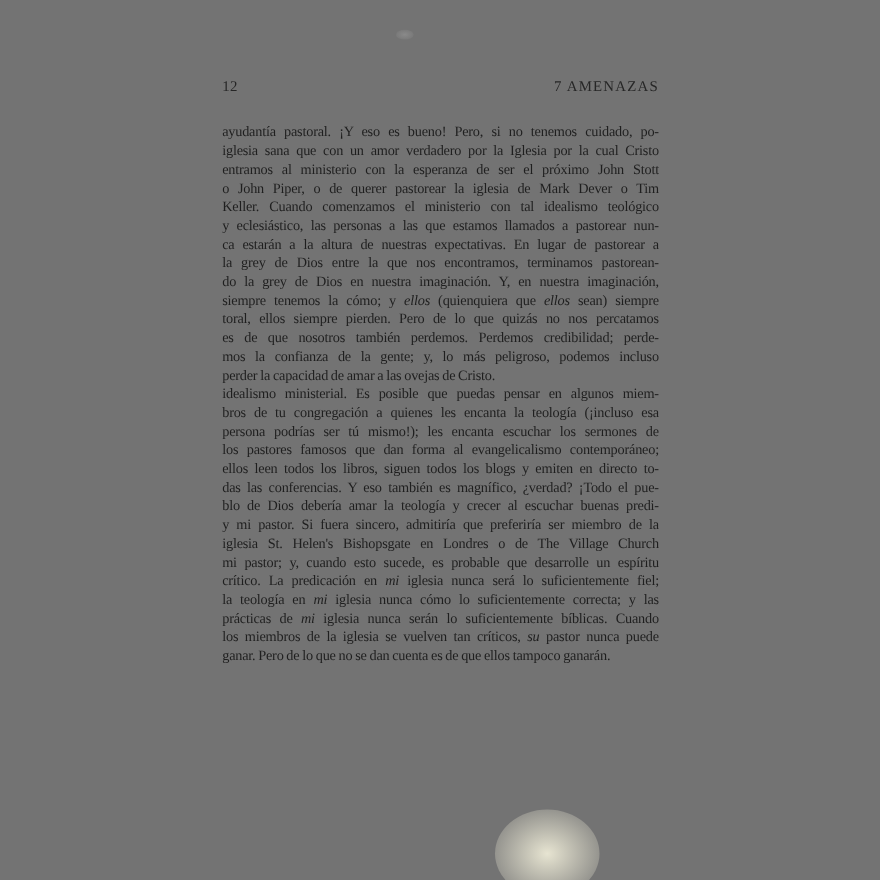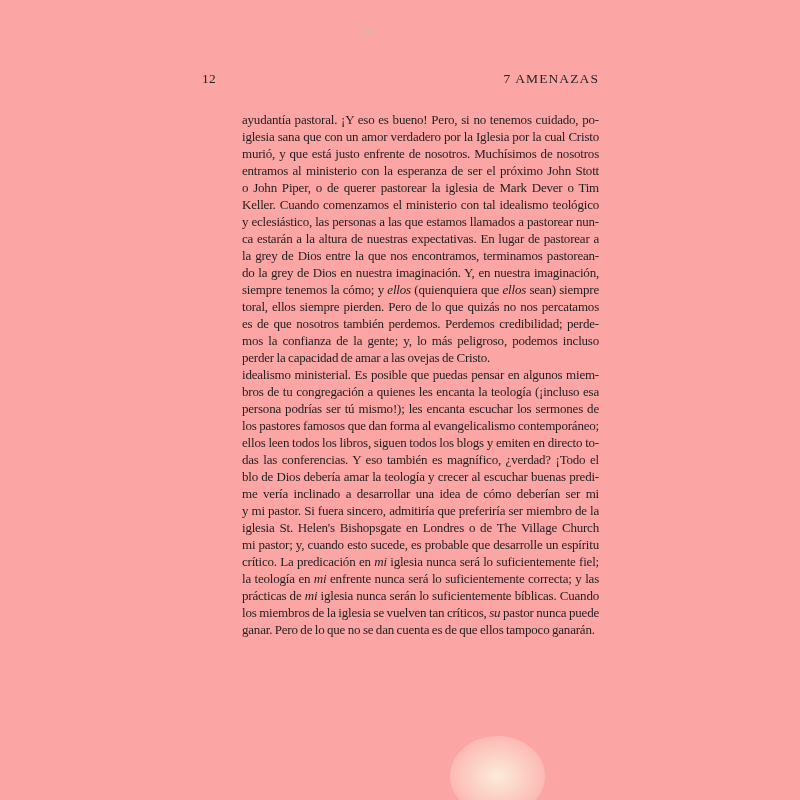--- a/index.html
+++ b/index.html
@@ -1,20 +1,20 @@
 <!DOCTYPE html>
 <html><head>
 <meta charset="utf-8">
 <style>
   html, body { margin: 0; padding: 0; background: #ffffff; }
   .page {
     position: relative;
     width: 800px;
     height: 800px;
-    background: #fca5a5;
+    background: #737373;
     overflow: hidden;
     font-family: "Liberation Serif", "DejaVu Serif", serif;
     color: #1f1f1f;
   }
   .running-head {
     position: absolute;
     left: 202px;
     top: 70px;
     width: 397px;
     height: 17px;
@@ -47,21 +47,20 @@
     word-spacing: -0.5px;
     color: #1f1f1f;
   }
   .line {
     height: 17px;
     line-height: 17px;
     overflow: hidden;
     text-align: justify;
     text-align-last: justify;
     text-justify: inter-word;
-    margin-left: 40px;
   }
   .line.last {
     text-align-last: left;
   }
   .line.indent {
     text-indent: 20px;
   }
   .italic { font-style: italic; }
   .smudge-top {
     position: absolute;
@@ -91,21 +90,20 @@
 
   <div class="running-head">
     <span class="page-number">12</span>
     <span class="head-title">7 AMENAZAS</span>
   </div>
 
   <div class="text-block">
       <div>
         <div class="line"><span>ayudantía pastoral. ¡Y eso es bueno! Pero, si no tenemos cuidado, po-</span></div>
         <div class="line"><span>iglesia sana que con un amor verdadero por la Iglesia por la cual Cristo</span></div>
-        <div class="line"><span>murió, y que está justo enfrente de nosotros. Muchísimos de nosotros</span></div>
         <div class="line"><span>entramos al ministerio con la esperanza de ser el próximo John Stott</span></div>
         <div class="line"><span>o John Piper, o de querer pastorear la iglesia de Mark Dever o Tim</span></div>
         <div class="line"><span>Keller. Cuando comenzamos el ministerio con tal idealismo teológico</span></div>
         <div class="line"><span>y eclesiástico, las personas a las que estamos llamados a pastorear nun-</span></div>
         <div class="line"><span>ca estarán a la altura de nuestras expectativas. En lugar de pastorear a</span></div>
         <div class="line"><span>la grey de Dios entre la que nos encontramos, terminamos pastorean-</span></div>
         <div class="line"><span>do la grey de Dios en nuestra imaginación. Y, en nuestra imaginación,</span></div>
         <div class="line"><span>siempre tenemos la cómo; y </span><span class="italic">ellos</span><span> (quienquiera que </span><span class="italic">ellos</span><span> sean) siempre</span></div>
         <div class="line"><span>toral, ellos siempre pierden. Pero de lo que quizás no nos percatamos</span></div>
         <div class="line"><span>es de que nosotros también perdemos. Perdemos credibilidad; perde-</span></div>
@@ -113,24 +111,23 @@
         <div class="line last"><span>perder la capacidad de amar a las ovejas de Cristo.</span></div>
       </div>
       <div>
         <div class="line"><span>idealismo ministerial. Es posible que puedas pensar en algunos miem-</span></div>
         <div class="line"><span>bros de tu congregación a quienes les encanta la teología (¡incluso esa</span></div>
         <div class="line"><span>persona podrías ser tú mismo!); les encanta escuchar los sermones de</span></div>
         <div class="line"><span>los pastores famosos que dan forma al evangelicalismo contemporáneo;</span></div>
         <div class="line"><span>ellos leen todos los libros, siguen todos los blogs y emiten en directo to-</span></div>
         <div class="line"><span>das las conferencias. Y eso también es magnífico, ¿verdad? ¡Todo el pue-</span></div>
         <div class="line"><span>blo de Dios debería amar la teología y crecer al escuchar buenas predi-</span></div>
-        <div class="line"><span>me vería inclinado a desarrollar una idea de cómo deberían ser mi iglesia</span></div>
         <div class="line"><span>y mi pastor. Si fuera sincero, admitiría que preferiría ser miembro de la</span></div>
         <div class="line"><span>iglesia St. Helen's Bishopsgate en Londres o de The Village Church</span></div>
         <div class="line"><span>mi pastor; y, cuando esto sucede, es probable que desarrolle un espíritu</span></div>
         <div class="line"><span>crítico. La predicación en </span><span class="italic">mi</span><span> iglesia nunca será lo suficientemente fiel;</span></div>
-        <div class="line"><span>la teología en </span><span class="italic">mi</span><span> enfrente nunca será lo suficientemente correcta; y las</span></div>
+        <div class="line"><span>la teología en </span><span class="italic">mi</span><span> iglesia nunca cómo lo suficientemente correcta; y las</span></div>
         <div class="line"><span>prácticas de </span><span class="italic">mi</span><span> iglesia nunca serán lo suficientemente bíblicas. Cuando</span></div>
         <div class="line"><span>los miembros de la iglesia se vuelven tan críticos, </span><span class="italic">su</span><span> pastor nunca puede</span></div>
         <div class="line last"><span>ganar. Pero de lo que no se dan cuenta es de que ellos tampoco ganarán.</span></div>
       </div>
     </div>
 </div>
 
 </body></html>

